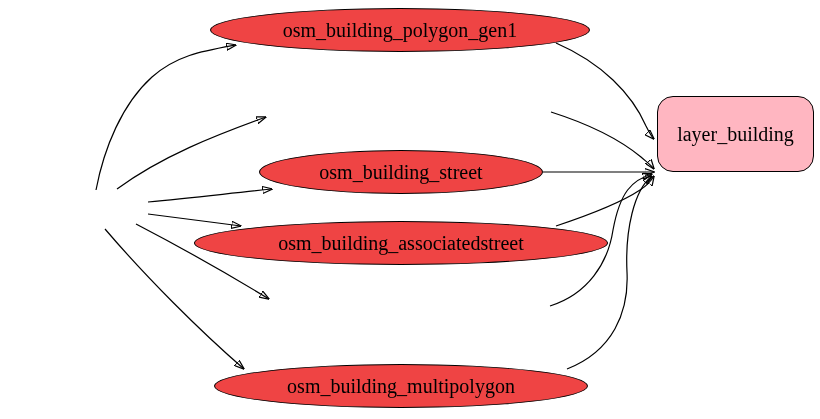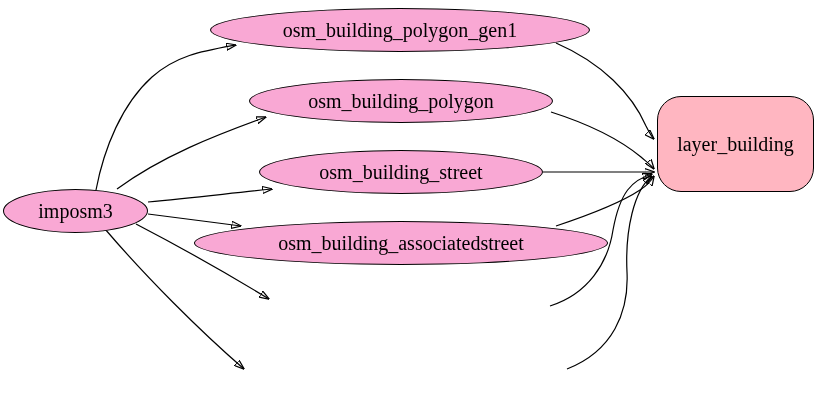--- a/index.html
+++ b/index.html
@@ -17,35 +17,35 @@
     position: absolute;
     left: 0; top: 0;
     width: 820px; height: 419px;
   }
   svg.edges path { fill: none; stroke: #000000; stroke-width: 1.2; }
   .node {
     position: absolute;
     box-sizing: border-box;
     border: 1.3px solid #000000;
     border-radius: 50%;
-    background: #f9a8d4;
+    background: #ef4444;
     display: flex;
     align-items: center;
     justify-content: center;
     white-space: nowrap;
     line-height: 1;
   }
   .record {
     position: absolute;
     left: 657px; top: 96px;
-    width: 157px; height: 96px;
+    width: 157px; height: 76px;
     box-sizing: border-box;
     background: #ffb6c1;
     border: 1.4px solid #000000;
-    border-radius: 24px;
+    border-radius: 16px;
     display: flex;
     flex-direction: column;
     overflow: hidden;
   }
   .record-row {
     flex: 1;
     display: flex;
     align-items: center;
     justify-content: center;
     border-top: 1.2px solid #000000;
@@ -72,29 +72,28 @@
     <path d="M136,224 C184,249 228,274 269,299" marker-end="url(#arrow)"></path>
     <path d="M105,229 C146,277 200,331 244,369" marker-end="url(#arrow)"></path>
     <path d="M556,43 C602,63 632,94 646,126 C650,134 651,136 654,139" marker-end="url(#arrow)"></path>
     <path d="M551,112 C595,126 624,143 641,157 C648,163 651,165 654,169" marker-end="url(#arrow)"></path>
     <path d="M543,172 L654,172" marker-end="url(#arrow)"></path>
     <path d="M556,226 C595,213 625,200 640,190 C648,185 651,181 654,176" marker-end="url(#arrow)"></path>
     <path d="M550,306 C588,294 608,263 613,230 C620,192 632,180 652,174" marker-end="url(#arrow)"></path>
     <path d="M567,369 C613,351 629,312 627,272 C625,230 634,190 652,176" marker-end="url(#arrow)"></path>
   </svg>
 
-  <div class="node" style="left:3px; top:189px; width:145px; height:44px;">imposm3</div>
 
   <div class="node" style="left:210px; top:8px; width:380px; height:44px;">osm_building_polygon_gen1</div>
 
-  <div class="node" style="left:249px; top:79px; width:304px; height:44px;">osm_building_polygon</div>
 
   <div class="node" style="left:194px; top:221px; width:414px; height:44px;">osm_building_associatedstreet</div>
 
   <div class="node" style="left:259px; top:150px; width:284px; height:44px;">osm_building_street</div>
 
 
+  <div class="node" style="left:214px; top:364px; width:374px; height:44px;">osm_building_multipolygon</div>
 
   <div class="record">
     <div class="record-row">layer_building</div>
   </div>
 
 </div>
 
 </body></html>

